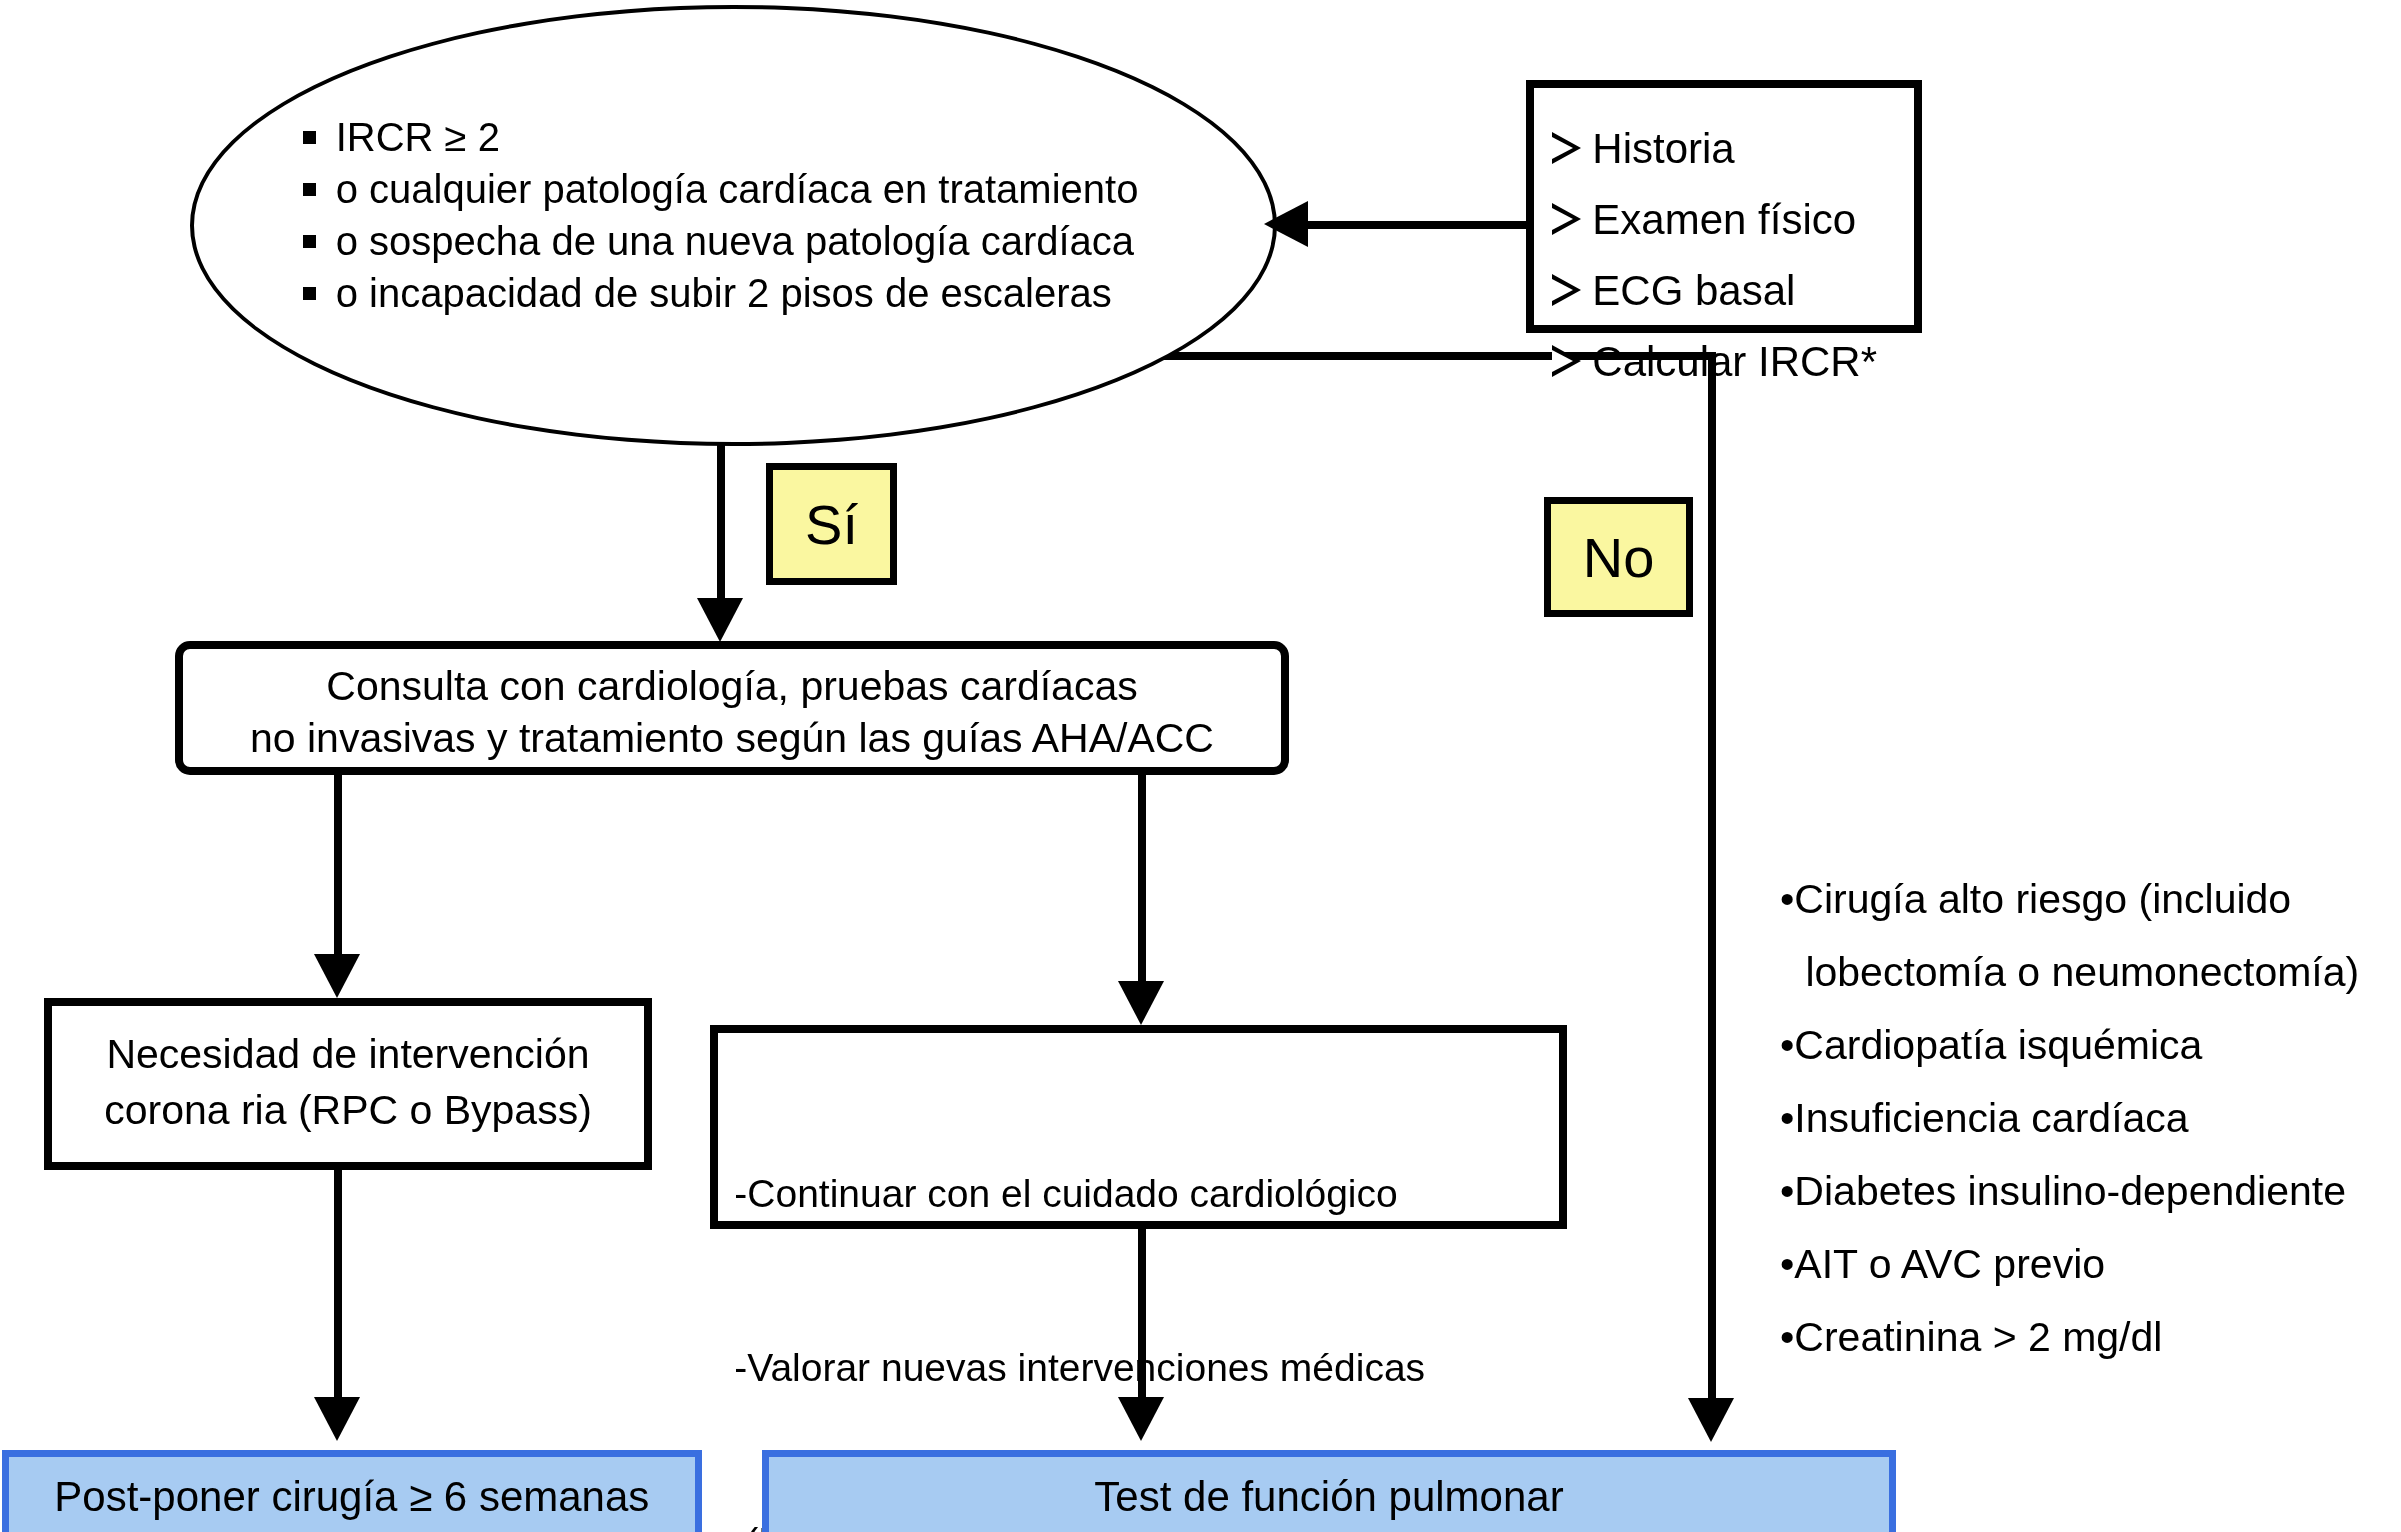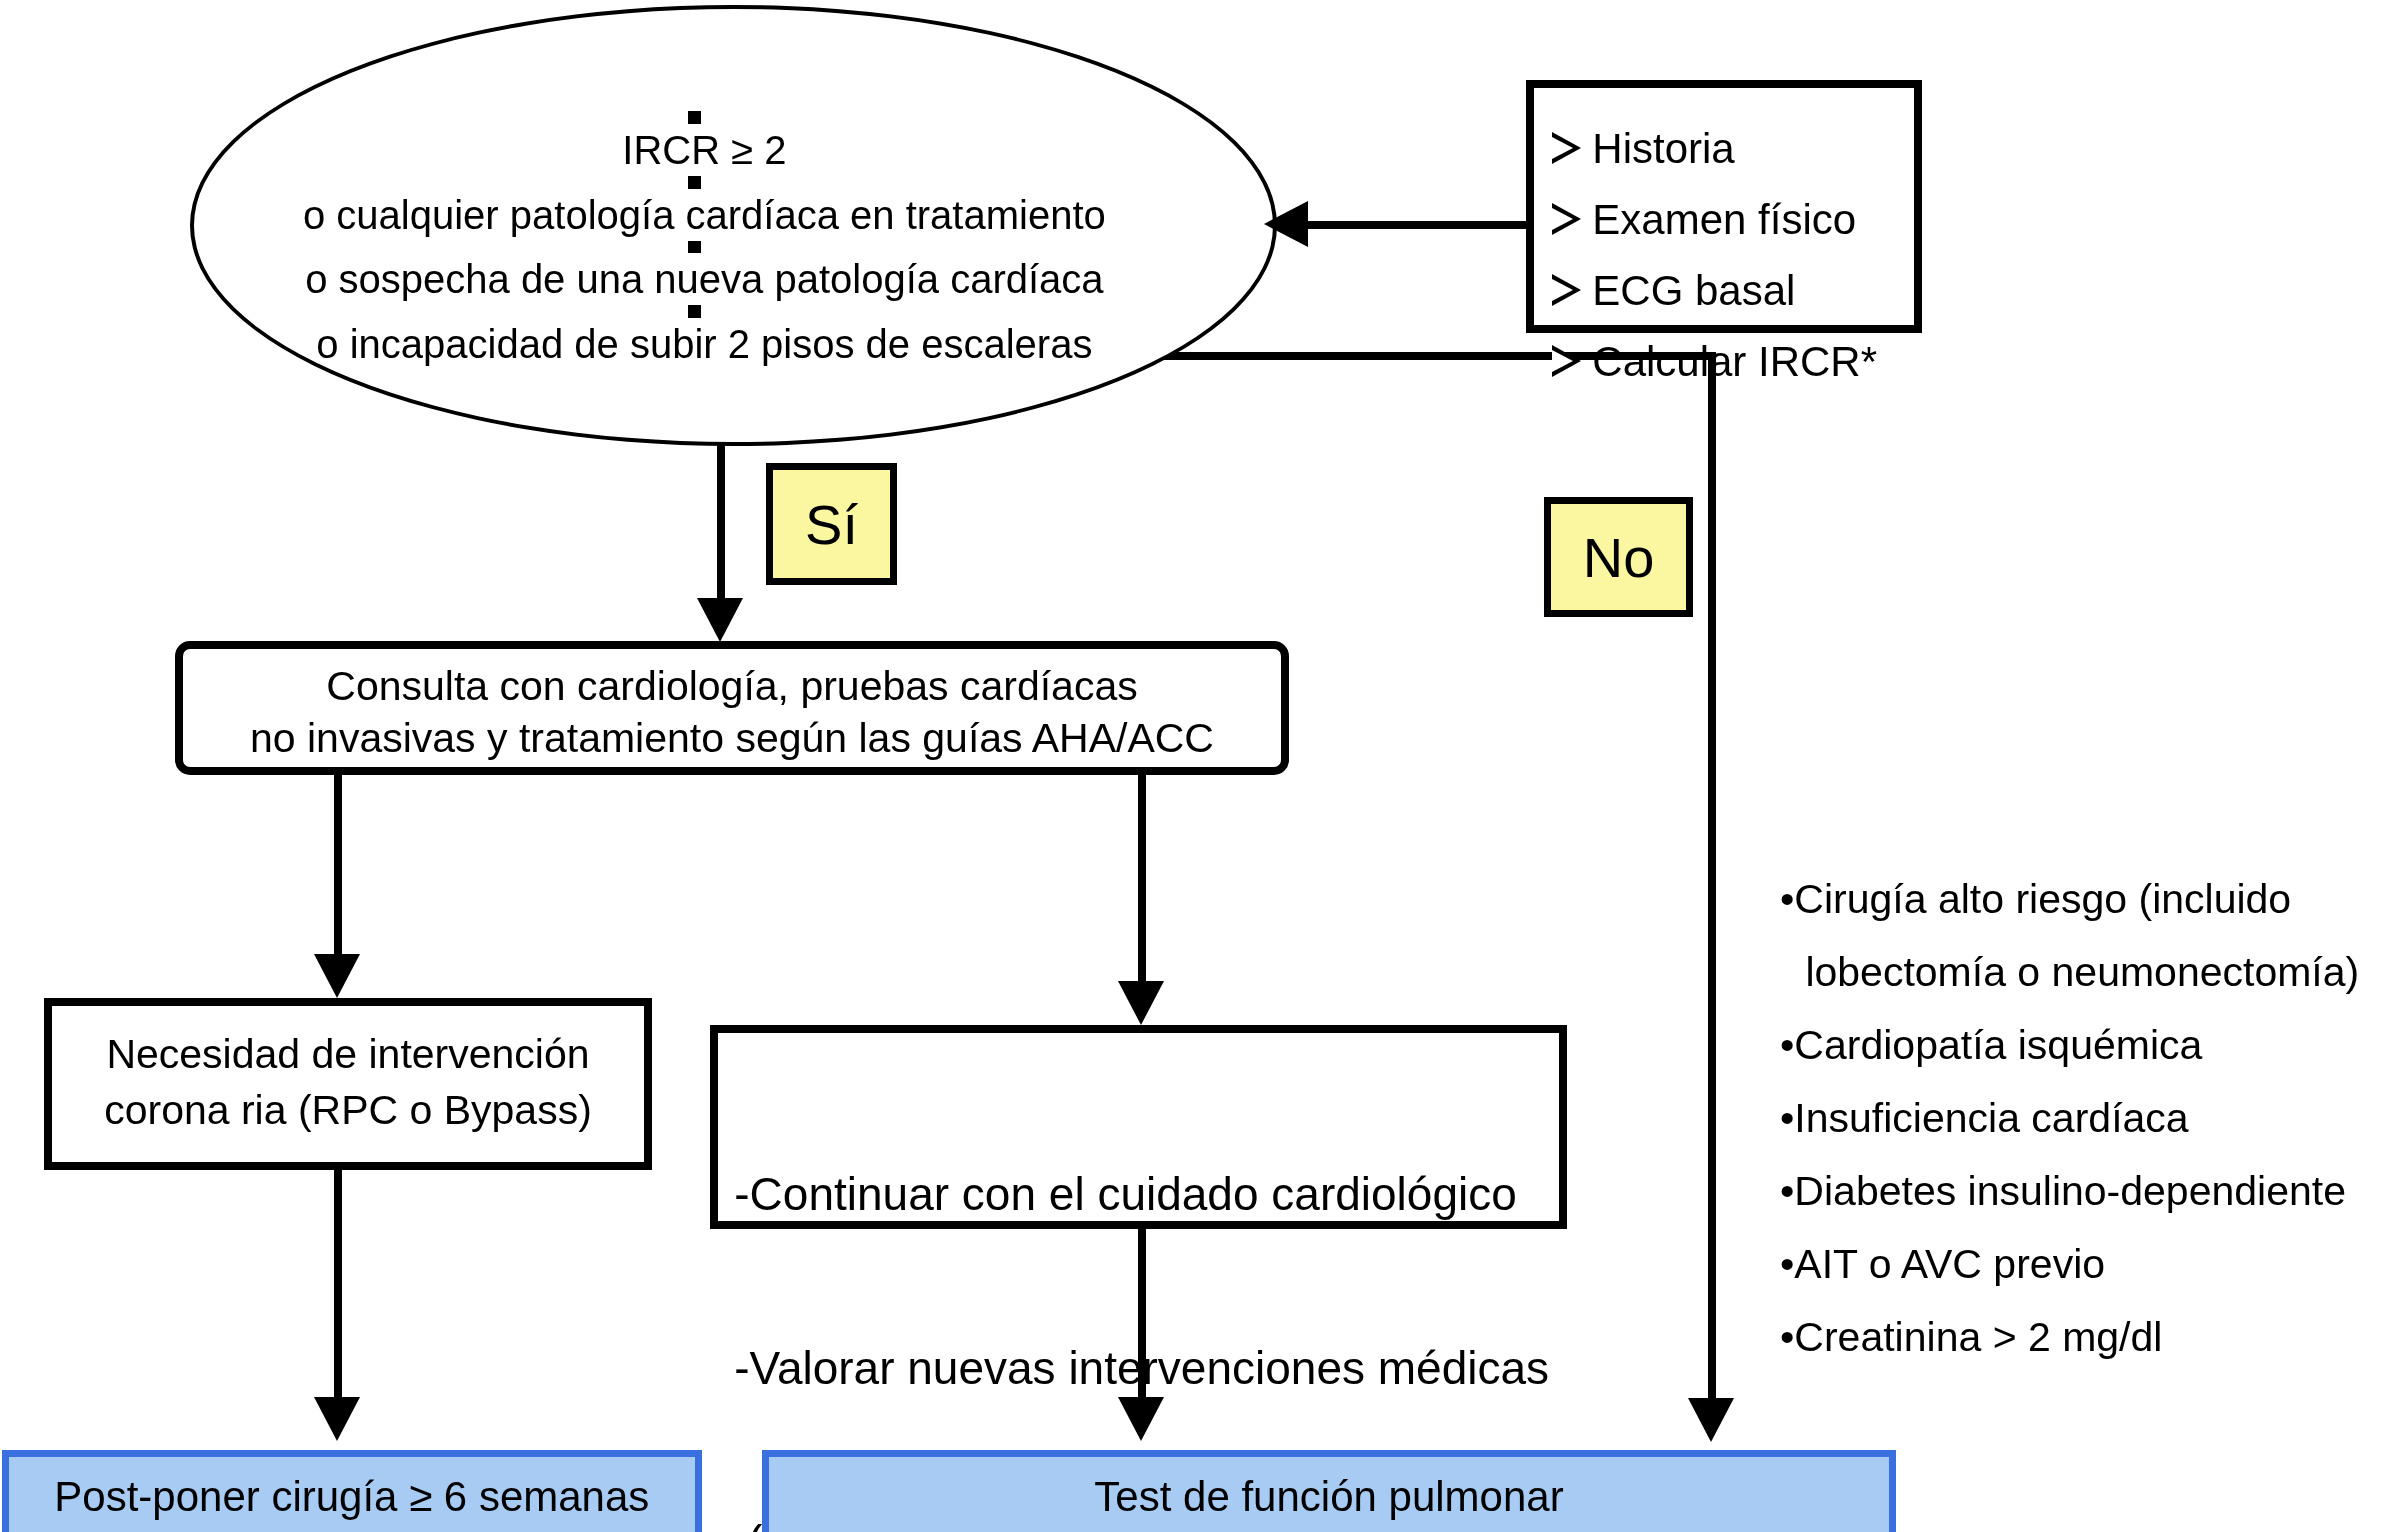--- a/index.html
+++ b/index.html
@@ -17,42 +17,42 @@
     border-right:44px solid #000;}
   .ah-down{position:absolute;width:0;height:0;z-index:4;
     border-left:23.6px solid transparent;border-right:23.6px solid transparent;
     border-top:44px solid #000;}
   
   .ellipse{
     position:absolute;left:190px;top:5.4px;width:1079px;height:433px;
     border:4.5px solid #000;border-radius:50%;background:#fff;z-index:2;
   }
   .ellipse-text{position:absolute;left:109px;top:102px;font-size:40px;line-height:52px;white-space:nowrap;}
-  .erow{display:flex;align-items:center;flex-direction:column;}
+  .erow{display:flex;align-items:center;}
   .sq-bullet{display:inline-block;width:12.7px;height:12.7px;background:#000;margin-right:20px;flex:0 0 auto;}
   .box{position:absolute;background:#fff;border:8.2px solid #000;z-index:3;box-sizing:border-box;}
   .eval-box{left:1526px;top:80px;width:396px;height:253px;padding:14.5px 0 0 18px;font-size:42px;line-height:51px;}
   .eval-row{display:flex;align-items:center;white-space:nowrap;margin-top:20px;}
   .tri-bullet{position:relative;display:inline-block;width:33px;height:33px;margin-right:7.3px;flex:0 0 auto;}
   .tri-bullet::before{content:"";position:absolute;left:0;top:0;
     border-left:29px solid #000;border-top:16.3px solid transparent;border-bottom:16.3px solid transparent;}
   .tri-bullet::after{content:"";position:absolute;left:0;top:5.4px;
     border-left:21px solid #fff;border-top:11px solid transparent;border-bottom:11px solid transparent;}
   .tag{
     position:absolute;background:#faf7a0;border:7.3px solid #000;z-index:3;box-sizing:border-box;
     display:flex;align-items:center;justify-content:center;font-size:56px;
   }
   .yes-tag{left:766px;top:463px;width:131px;height:122px;align-items:center;}
   .no-tag{left:1544px;top:497px;width:149px;height:120px;}
   .cardio-box{left:175px;top:641px;width:1114px;height:134px;text-align:center;
     font-size:41px;line-height:52px;padding-top:11px;border-radius:15px;}
   .coronary-box{left:44px;top:998px;width:608px;height:172px;text-align:center;
     font-size:41px;line-height:56px;padding-top:20px;}
   .continue-box{left:710px;top:1025px;width:857px;height:204px;text-align:left;
-    font-size:46px;line-height:58px;padding:16.3px 0 0 16.3px;white-space:pre-wrap;}
+    font-size:39px;line-height:58px;padding:16.3px 0 0 16.3px;white-space:pre-wrap;}
   .note{position:absolute;left:1780px;top:863px;font-size:41px;line-height:73px;z-index:3;white-space:nowrap;}
   .note .indent{padding-left:25.4px;}
   .outcome{
     position:absolute;top:1438px;height:93px;background:#a7cbf2;border:7.3px solid #3a6fe0;
     z-index:3;box-sizing:border-box;display:flex;align-items:center;justify-content:center;
     font-size:42px;
     margin-top:12px;
   }
   .postpone{left:1.8px;width:700px;}
   .pulmonary{left:762px;width:1134px;}

